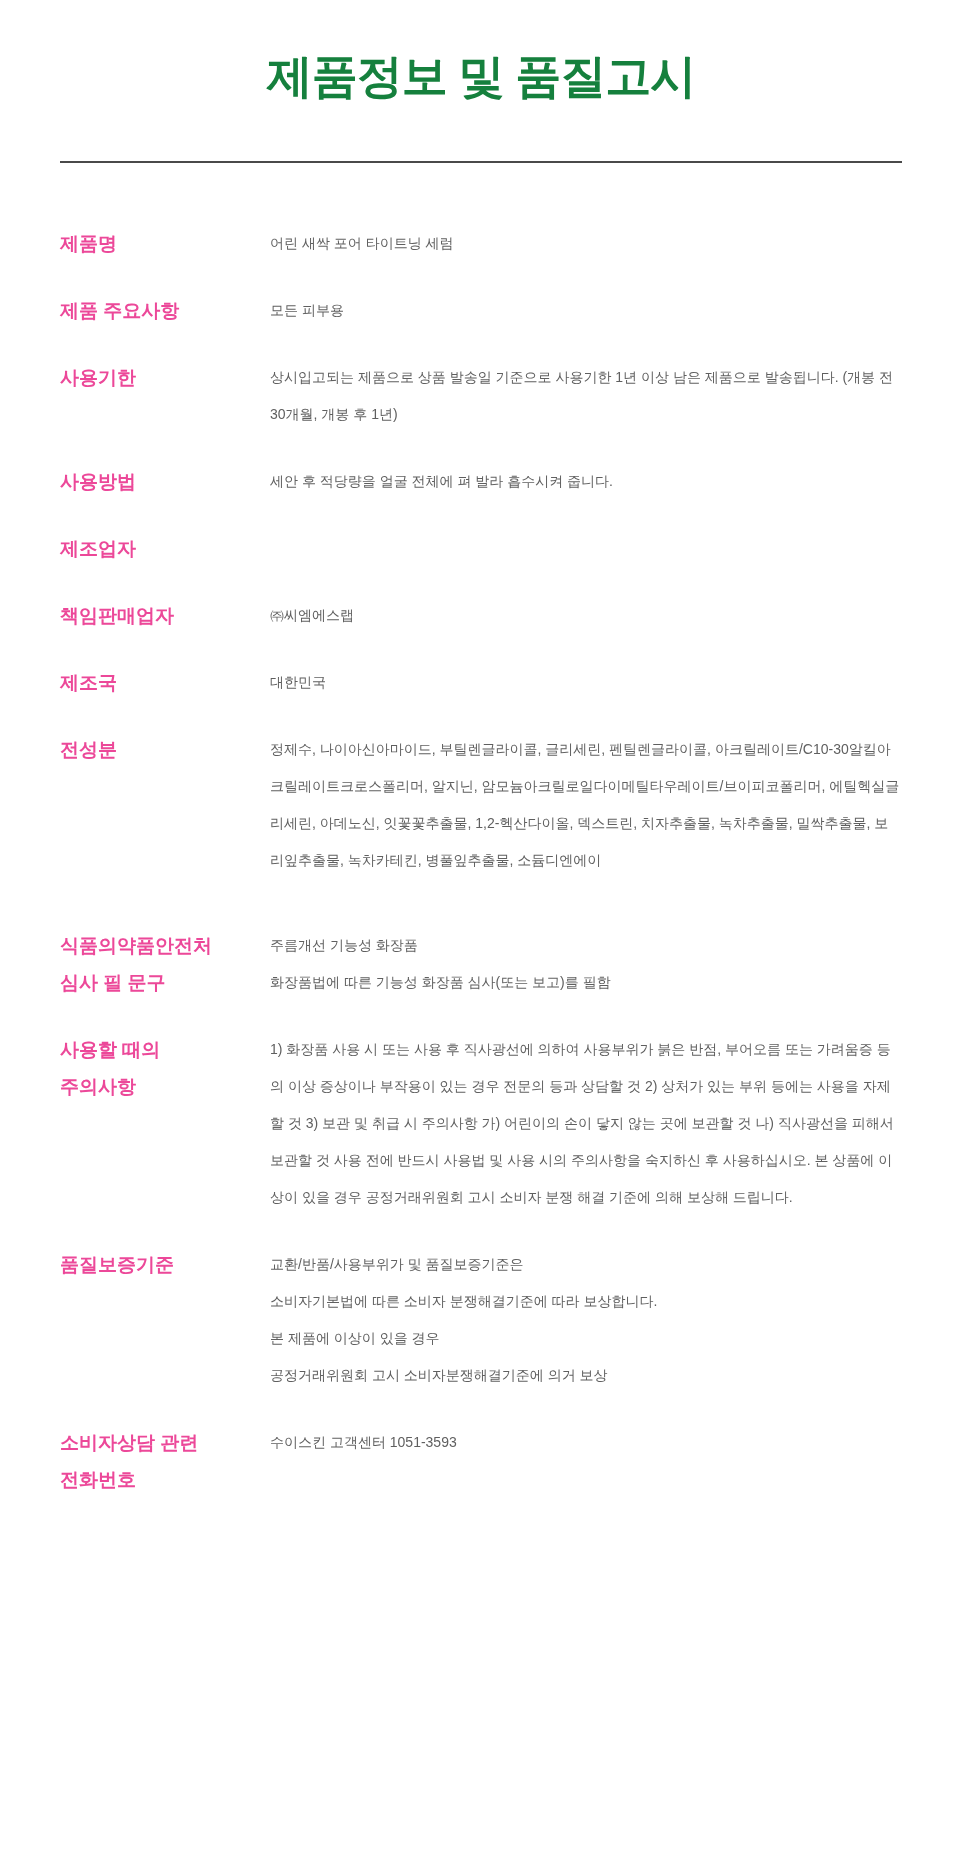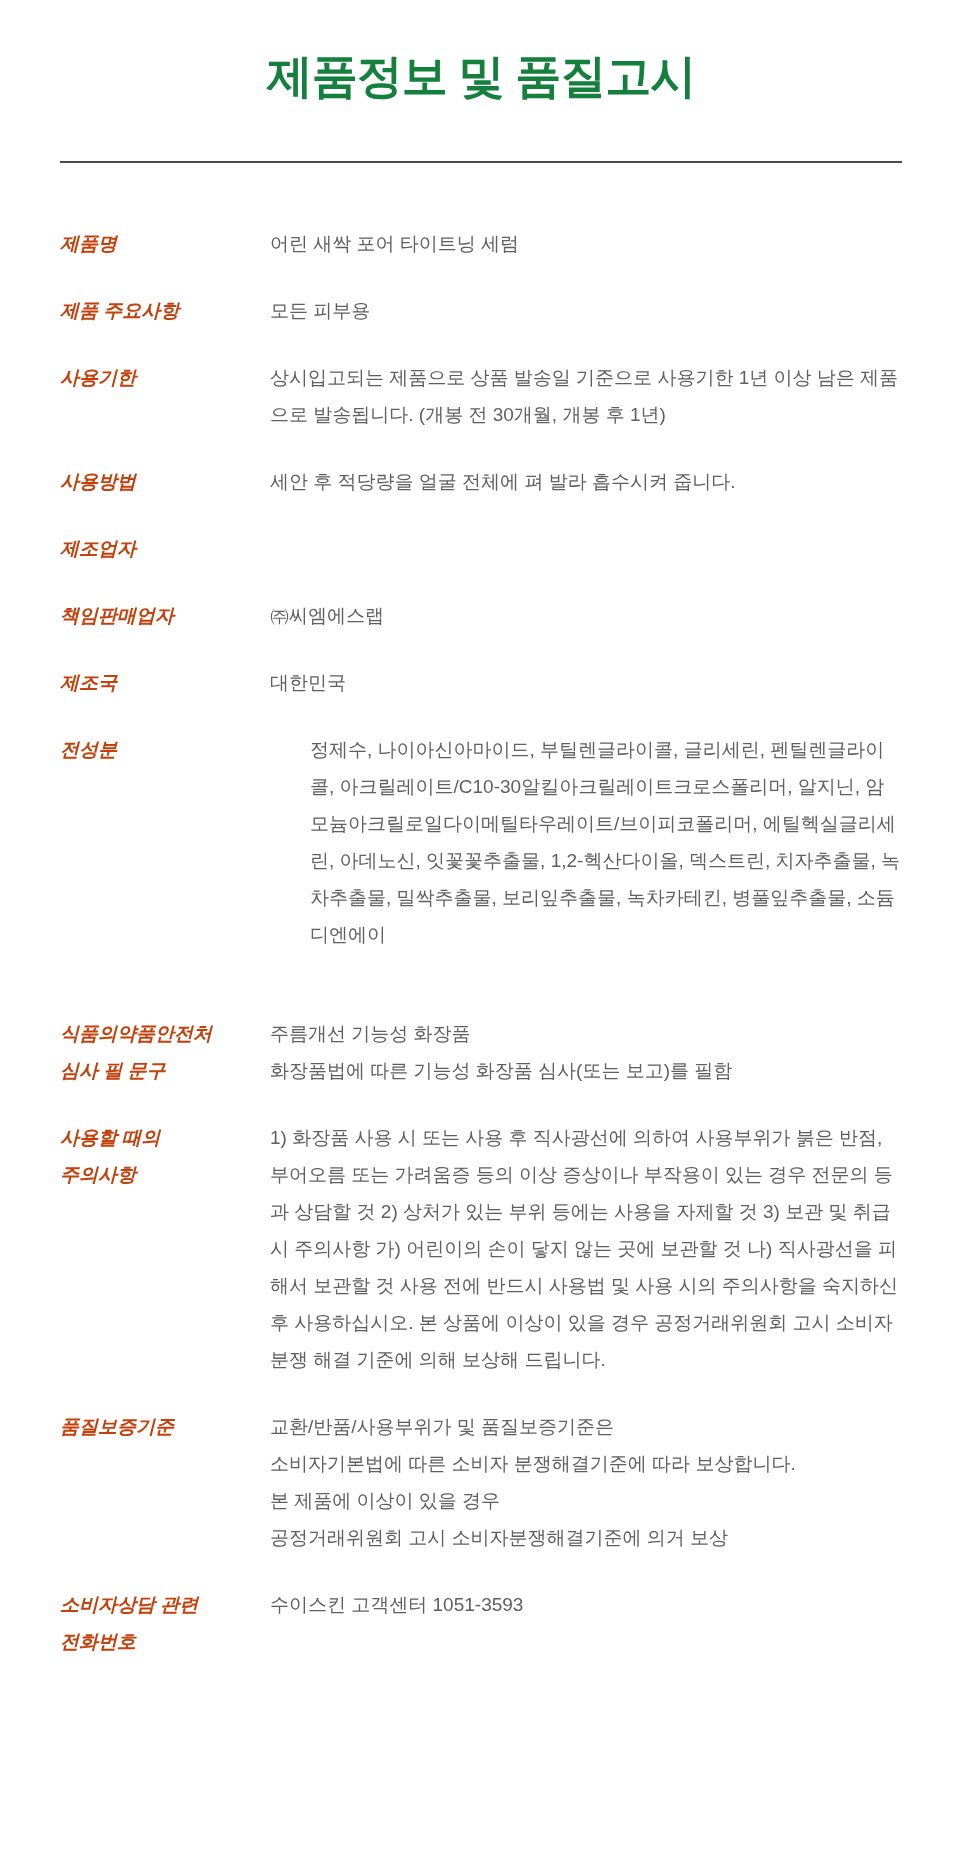--- a/index.html
+++ b/index.html
@@ -31,35 +31,34 @@
     border-top: 2px solid #4a4a4a;
     margin: 58px 0 62px 0;
   }
   .info-table { width: 100%; }
   .row {
     display: flex;
     align-items: flex-start;
     margin-bottom: 30px;
   }
   .row:last-child { margin-bottom: 0; margin-top: 8px; }
-  .row--gap-lg { margin-bottom: 62px; gap: 40px; }
+  .row--gap-lg { margin-bottom: 48px; }
   .row-label {
     flex: 0 0 210px;
     width: 210px;
     font-size: 19px;
     line-height: 37px;
     font-weight: 700;
-    color: #c2410c;
+    color: #ec4899;
     white-space: pre-line;
     padding-right: 10px;
-    font-style: italic;
   }
   .row-value {
     flex: 1;
-    font-size: 19px;
+    font-size: 14px;
     line-height: 37px;
     font-weight: 400;
     color: #5f5f5f;
     white-space: pre-line;
     word-break: normal;
   }
 </style>
 </head>
 <body>
 

